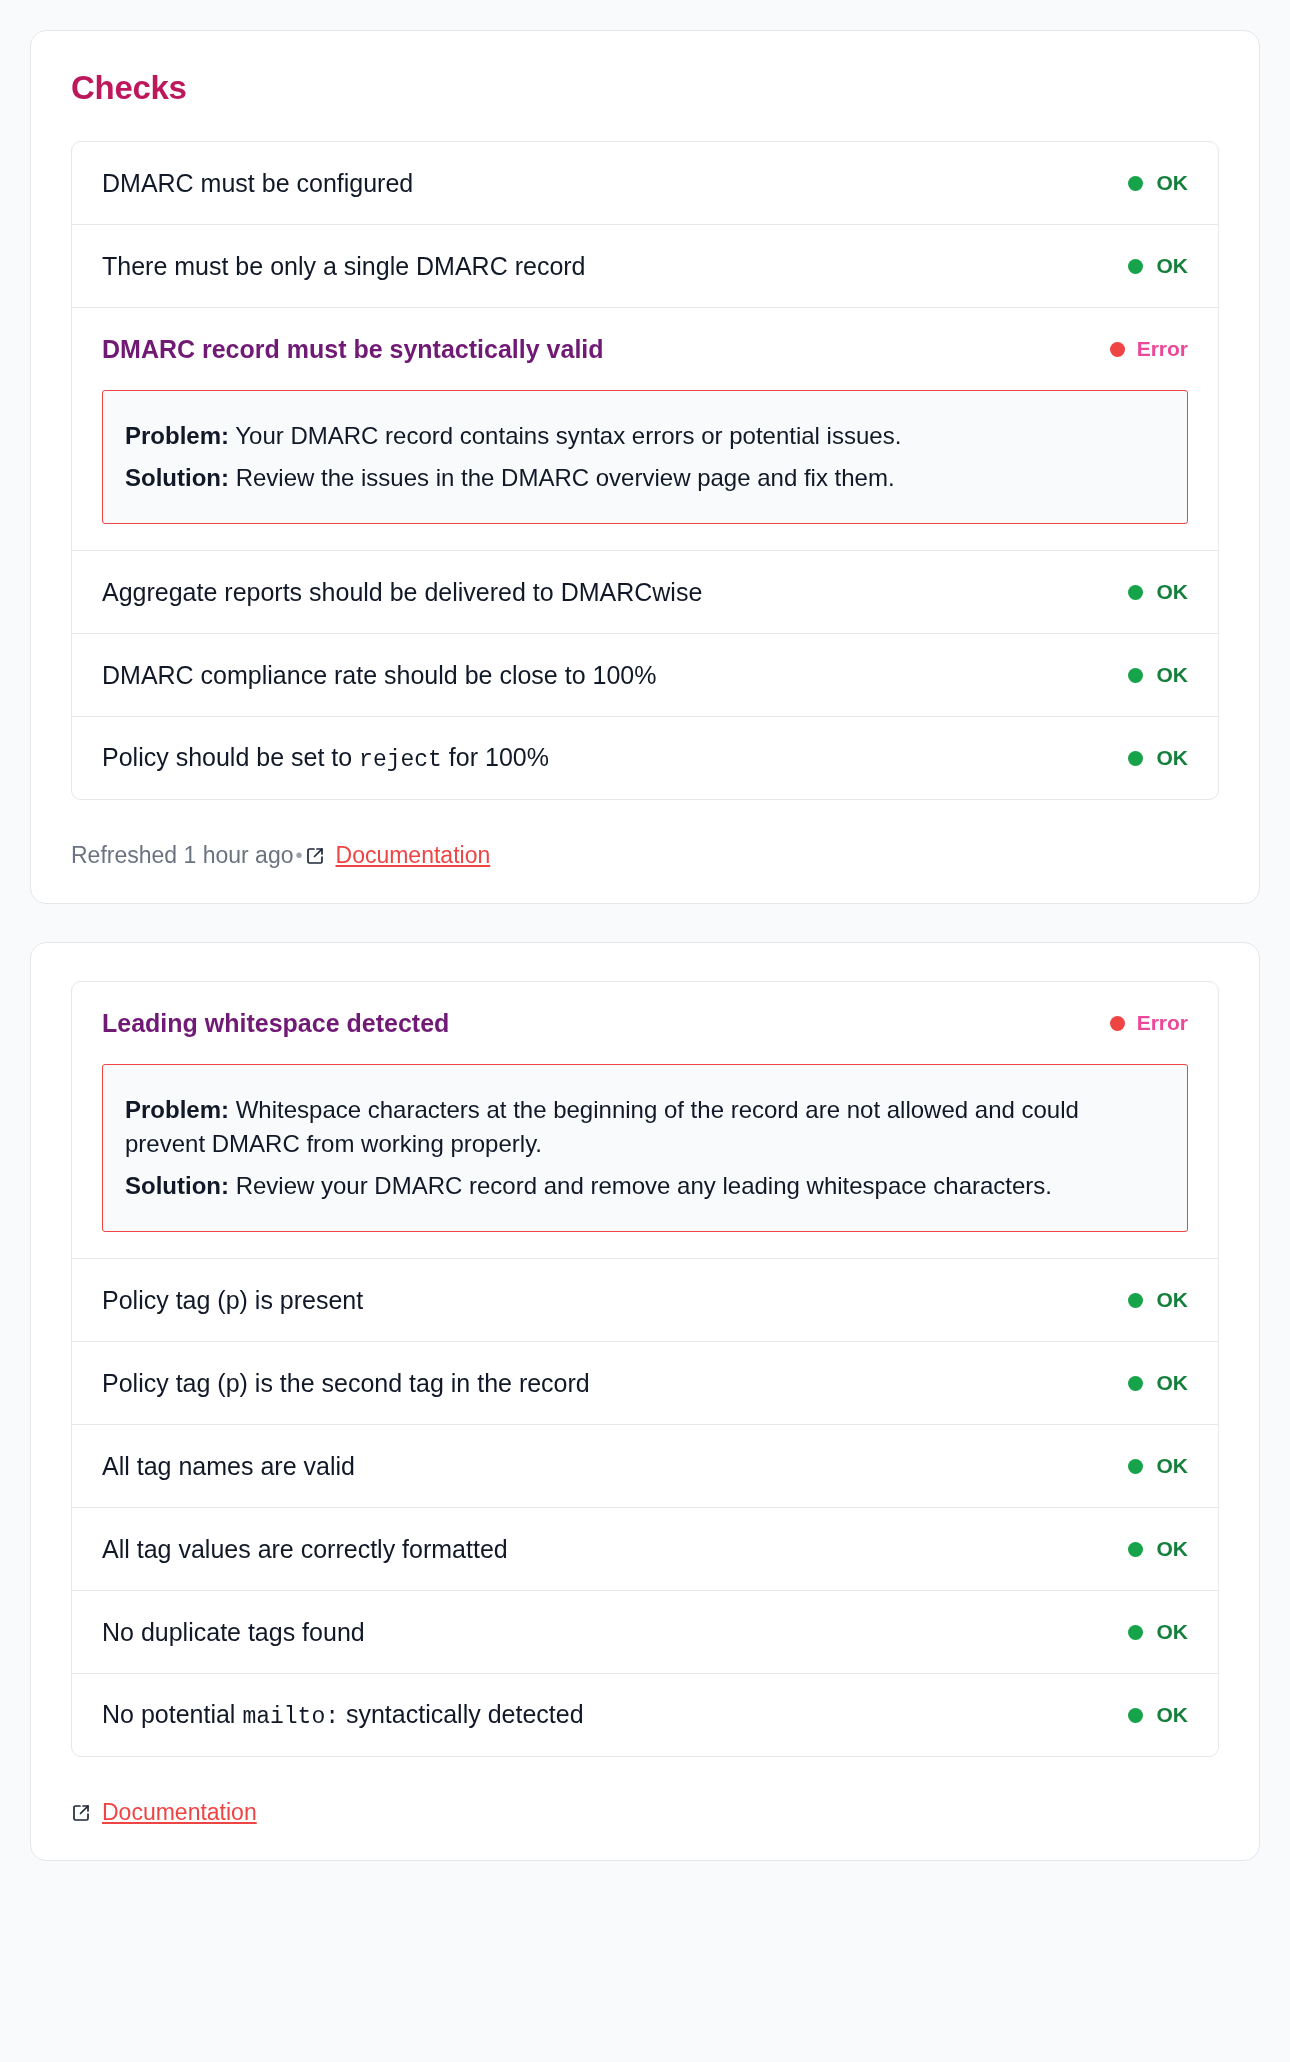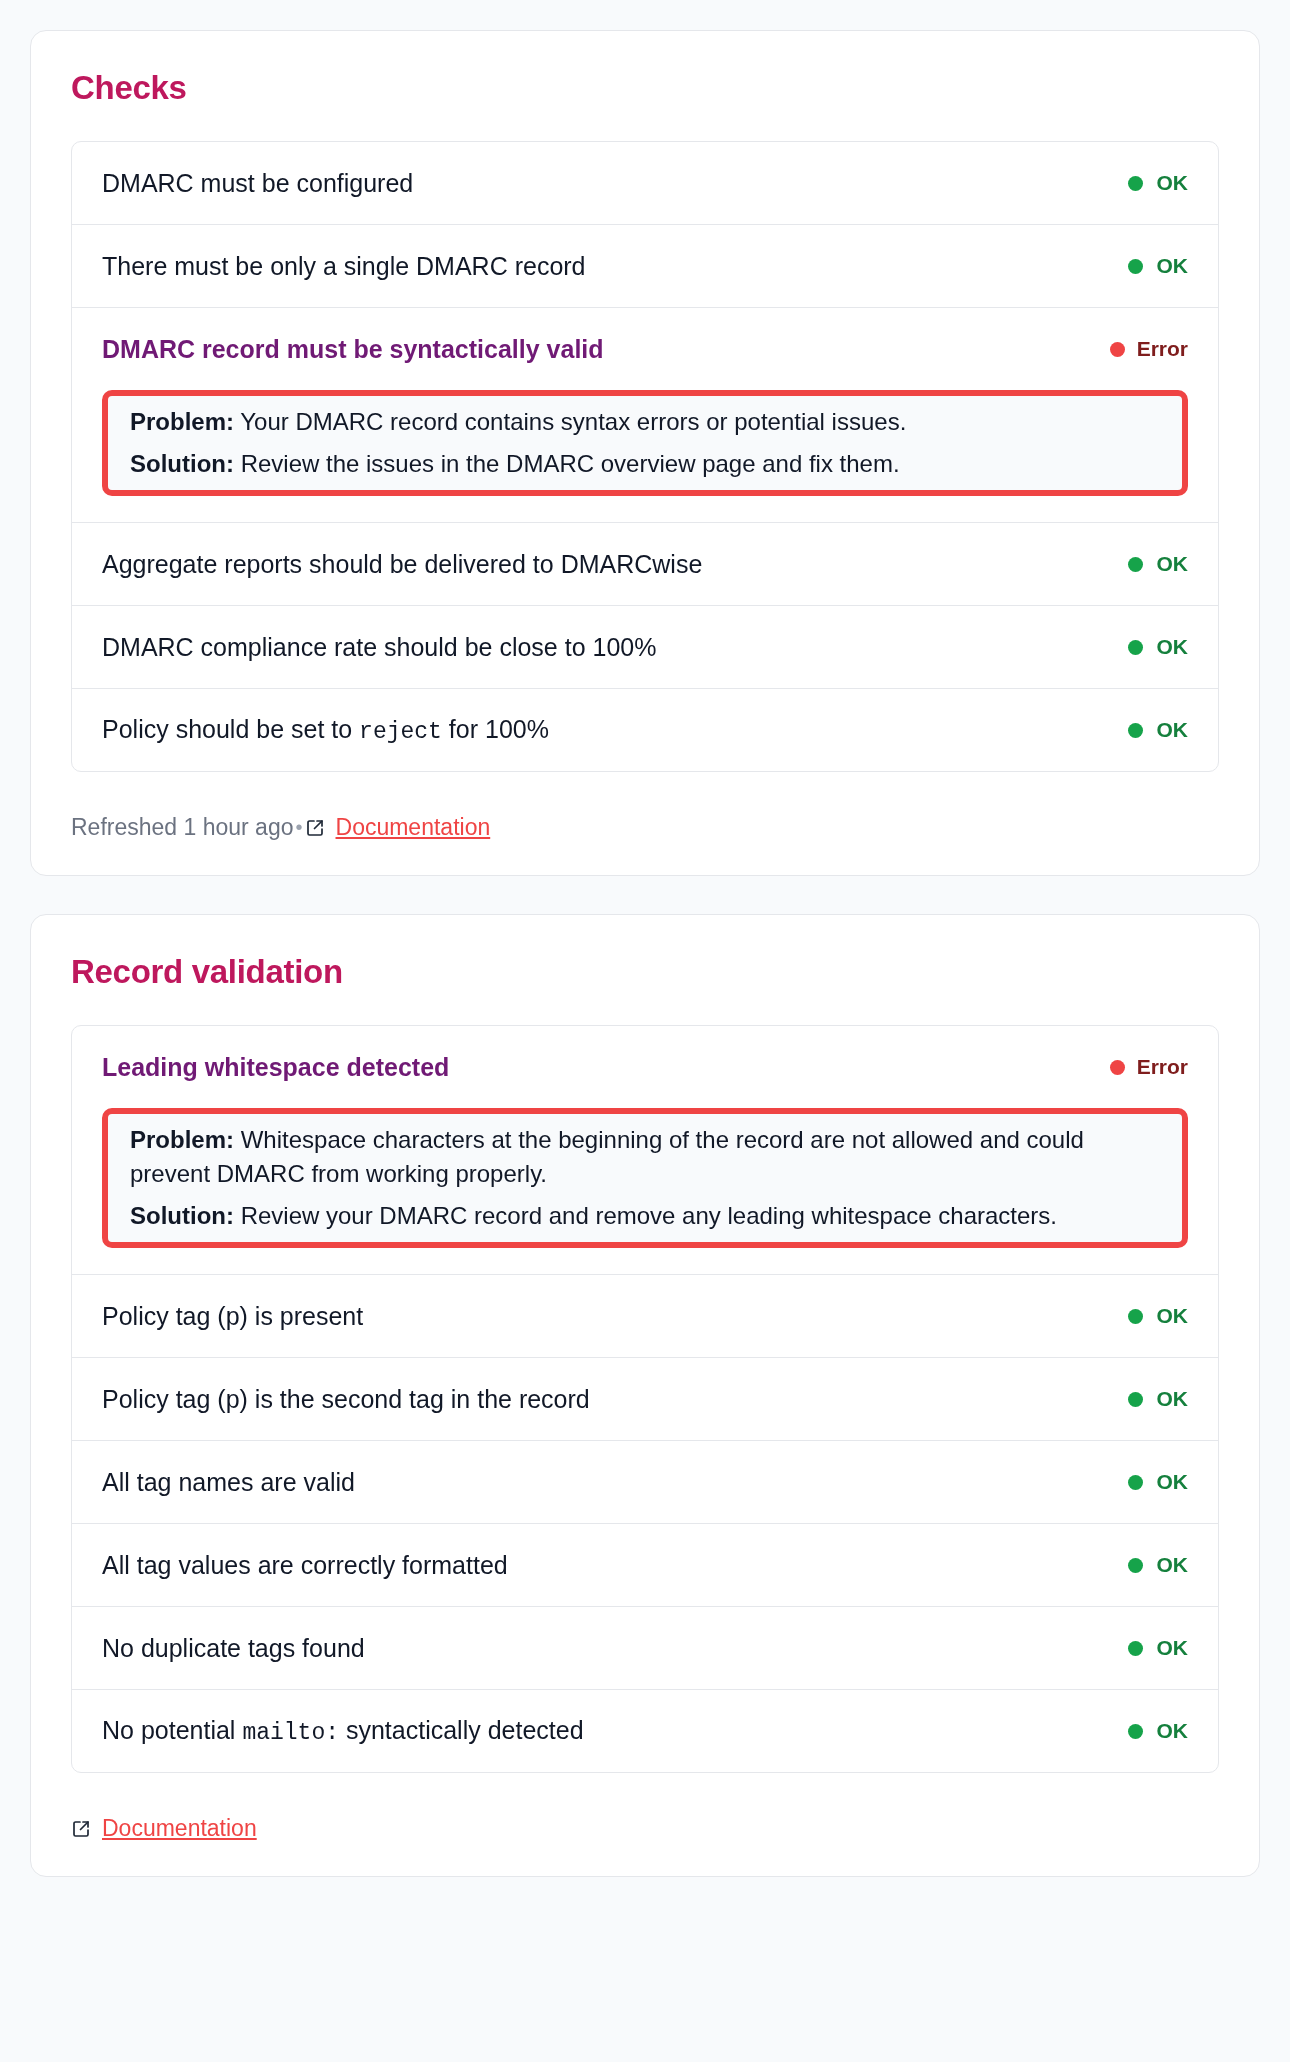--- a/index.html
+++ b/index.html
@@ -57,35 +57,35 @@
   .status {
     display: flex;
     align-items: center;
     gap: 14px;
     font-size: 21px;
     font-weight: bold;
     white-space: nowrap;
     padding-left: 20px;
   }
   .status.ok { color: #15803d; }
-  .status.error { color: #7f1d1d; gap: 12px; }
+  .status.error { color: #ec4899; gap: 12px; }
   .dot {
     width: 15px;
     height: 15px;
     border-radius: 50%;
     display: inline-block;
   }
   .dot.ok { background: #16a34a; }
   .dot.error { background: #ef4444; }
   .detail {
     margin: 0 30px 26px 30px;
     background: #f8fafc;
-    border: 6px solid #ef4444;
-    border-radius: 10px;
-    padding: 9px 22px;
+    border: 1px solid #ef4444;
+    border-radius: 3px;
+    padding: 28px 22px;
   }
   .detail p {
     margin: 0;
     font-size: 24px;
     line-height: 1.42;
     color: #111827;
   }
   .detail p + p { margin-top: 8px; }
   .detail b { font-weight: bold; }
   .footer {
@@ -200,21 +200,20 @@
           <path d="M12 3h5v5"></path>
           <path d="M9.5 10.5L17 3"></path>
         </svg>
       </span>
       <span>Documentation</span>
     </a>
   </div>
 </section>
 
 <section class="card">
-  <h2 class="card-title">Record validation</h2>
 
   <div class="checklist">
 
     <div class="check-group">
       <div class="check-row">
         <span class="check-label error-text">Leading whitespace detected</span>
         <span class="status error">
           <i class="dot error"></i>
           <span>Error</span>
         </span>

